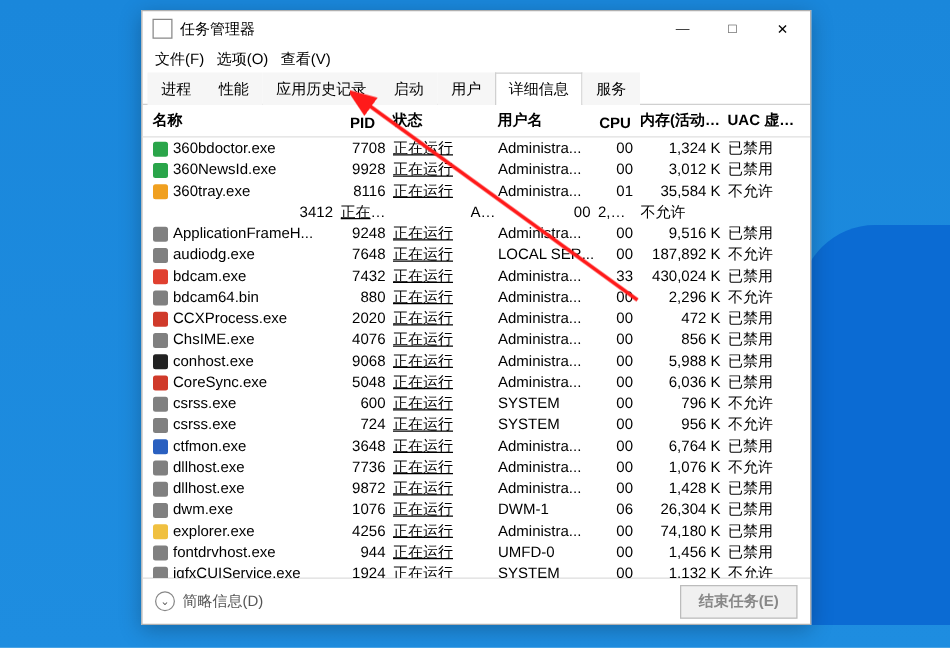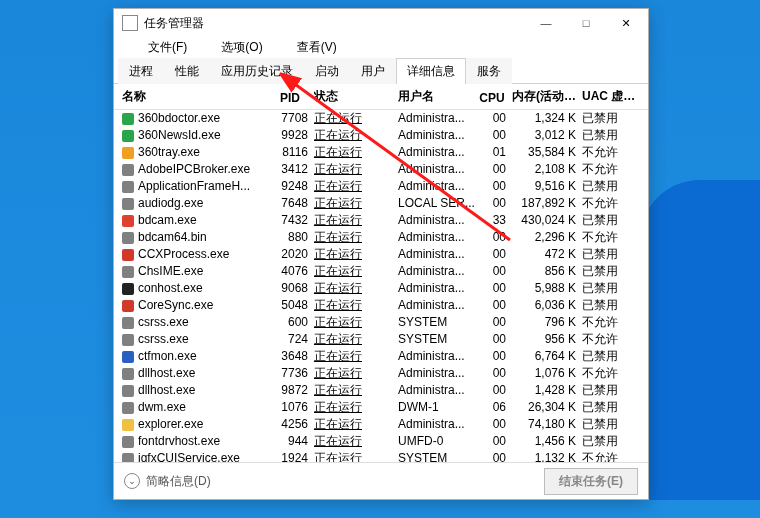--- a/index.html
+++ b/index.html
@@ -6,21 +6,21 @@
   .desktop{width:760px;height:518px;position:relative;background:linear-gradient(#1a87db,#1e8de0);overflow:hidden;}
   .bg-shape{position:absolute;right:0;top:180px;width:120px;height:320px;background:#0b6bd3;border-top-left-radius:60px;}
   .window{position:absolute;left:113px;top:8px;width:534px;height:490px;background:#fff;border:1px solid #b0b0b0;box-shadow:0 4px 16px rgba(0,0,0,.25);display:flex;flex-direction:column;}
   .titlebar{height:28px;display:flex;align-items:center;padding:0 2px 0 8px;border-bottom:0;}
   .titlebar .icon{width:14px;height:14px;margin-right:6px;background:#fff;border:1px solid #888;}
   .titlebar .title{flex:1;font-size:12px;}
   .titlebar .btns{display:flex;}
   .titlebar .btn{width:40px;height:24px;display:flex;align-items:center;justify-content:center;font-family:Arial;font-size:11px;color:#333;}
   .titlebar .btn.close{color:#000;}
   .menubar{height:20px;display:flex;align-items:center;padding:0 6px;gap:2px;}
-  .menubar span{padding:2px 4px;margin-left:24px;}
+  .menubar span{padding:2px 4px;}
   .tabs{height:26px;display:flex;align-items:flex-end;padding:0 4px;border-bottom:1px solid #d0d0d0;gap:0;}
   .tab{padding:4px 10px 4px 10px;border:1px solid transparent;border-bottom:none;position:relative;top:1px;background:#f6f6f6;}
   .tab.active{background:#fff;border-color:#d0d0d0;}
   .grid-header{display:grid;grid-template-columns:150px 42px 62px 22px 80px 34px 70px 64px;font-size:12px;padding:4px 6px 4px 8px;border-bottom:1px solid #e0e0e0;align-items:end;color:#000;}
   .grid-header div{white-space:nowrap;overflow:hidden;text-overflow:ellipsis;font-weight:bold;}
   .gh-pid,.gh-cpu,.gh-mem{text-align:center;padding-right:6px;}
   .list{flex:1;overflow-y:auto;overflow-x:hidden;border-bottom:1px solid #ddd;}
   .row{display:grid;grid-template-columns:150px 42px 62px 22px 80px 34px 70px 64px;padding:0 6px 0 8px;height:17px;line-height:17px;font-size:12px;white-space:nowrap;}
   .row .name{display:flex;align-items:center;gap:4px;overflow:hidden;}
   .row .ico{width:12px;height:12px;flex:0 0 12px;border-radius:2px;}
@@ -117,24 +117,20 @@
           </div>
           <div class="pid">8116</div>
           <div class="status">正在运行</div>
           <div></div>
           <div>Administra...</div>
           <div class="cpu">01</div>
           <div class="mem">35,584 K</div>
           <div>不允许</div>
         </div>
         <div class="row">
-          <div class="name">
-            <span class="ico" style="background:#808080"></span>
-            <span>AdobeIPCBroker.exe</span>
-          </div>
           <div class="pid">3412</div>
           <div class="status">正在运行</div>
           <div></div>
           <div>Administra...</div>
           <div class="cpu">00</div>
           <div class="mem">2,108 K</div>
           <div>不允许</div>
         </div>
         <div class="row">
           <div class="name">

